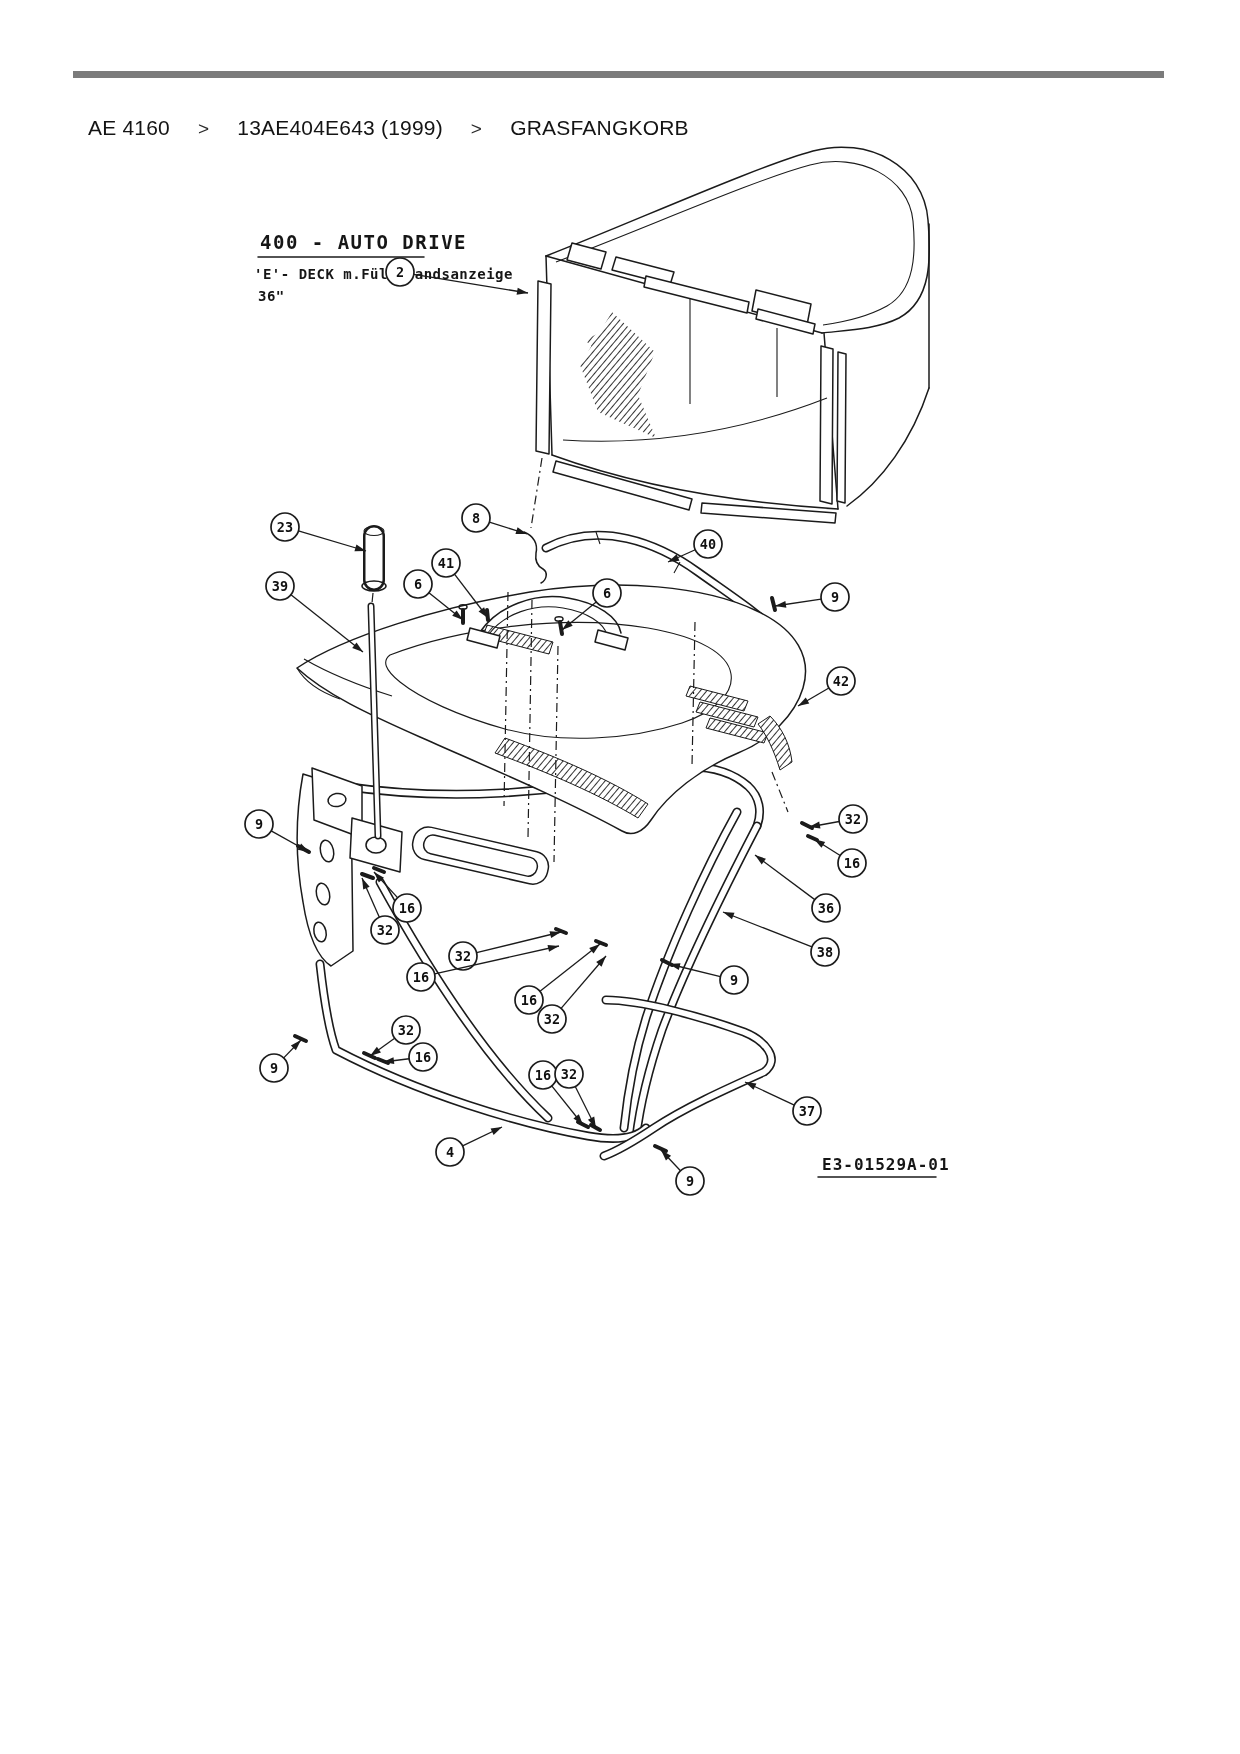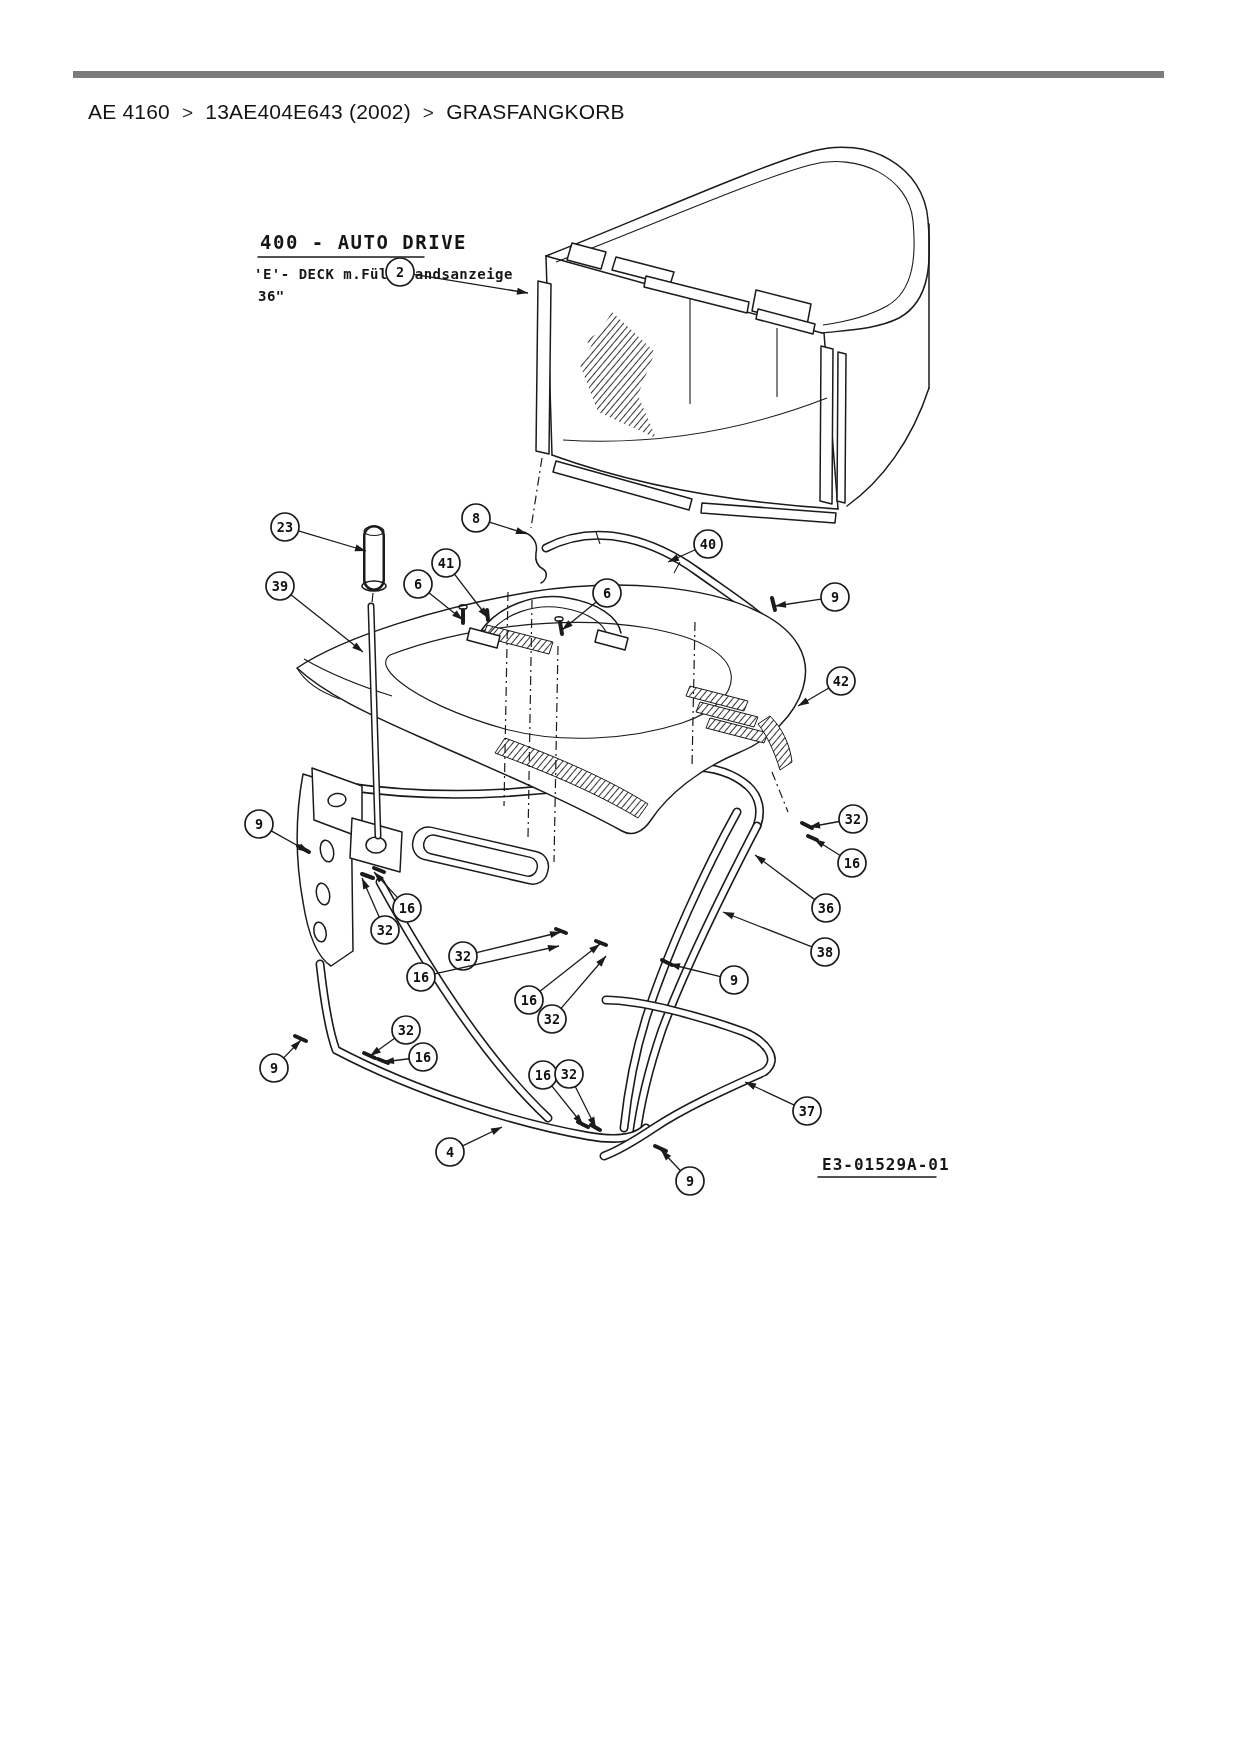--- a/index.html
+++ b/index.html
@@ -1,19 +1,19 @@
 <!DOCTYPE html>
 <html><head>
 <meta charset="utf-8">
 <style>
   html,body{margin:0;padding:0;background:#e8e8e8;}
   .page{position:relative;width:1240px;height:1754px;background:#ffffff;overflow:hidden;
         font-family:"Liberation Sans",sans-serif;}
   .rule{position:absolute;left:73px;top:71px;width:1091px;height:7px;}
-  .breadcrumb{position:absolute;left:88px;top:100px;display:flex;align-items:baseline;gap:12px;
+  .breadcrumb{position:absolute;left:88px;top:116px;display:flex;align-items:baseline;gap:28px;
               font-size:21px;color:#141414;letter-spacing:.2px;white-space:nowrap;}
   .breadcrumb .sep{font-size:19px;color:#2a2a2a;}
   .crumb{cursor:pointer;}
   .diagram-svg{position:absolute;left:0;top:0;width:1240px;height:1754px;}
 
   .ink{stroke:#1b1b1b;fill:none;stroke-width:1.5;stroke-linecap:round;stroke-linejoin:round;}
   .ink-f{stroke:#1b1b1b;fill:#ffffff;stroke-width:1.5;stroke-linejoin:round;}
   .thin{stroke:#1b1b1b;fill:none;stroke-width:1.1;}
   .tube-o{stroke:#1b1b1b;stroke-width:9;fill:none;stroke-linecap:round;stroke-linejoin:round;}
   .tube-i{stroke:#ffffff;stroke-width:5.8;fill:none;stroke-linecap:round;stroke-linejoin:round;}
@@ -34,21 +34,21 @@
 </head>
 <body>
 
 <div class="page" style="background: rgb(255, 255, 255);">
 
   <div class="rule" style="background: rgb(123, 123, 123);"></div>
 
   <div class="breadcrumb">
     <span class="crumb">AE 4160</span>
     <span class="sep">&gt;</span>
-    <span class="crumb">13AE404E643 (2002)</span>
+    <span class="crumb">13AE404E643 (1999)</span>
     <span class="sep">&gt;</span>
     <span class="crumb">GRASFANGKORB</span>
   </div>
 
   <svg class="diagram-svg" viewBox="0 0 1240 1754">
     <defs>
       <pattern id="hx" patternUnits="userSpaceOnUse" width="5" height="5" patternTransform="rotate(40)">
         <rect width="5" height="5" fill="#ffffff"></rect>
         <line x1="0" y1="0" x2="0" y2="5" stroke="#1b1b1b" stroke-width="1.8"></line>
       </pattern>

